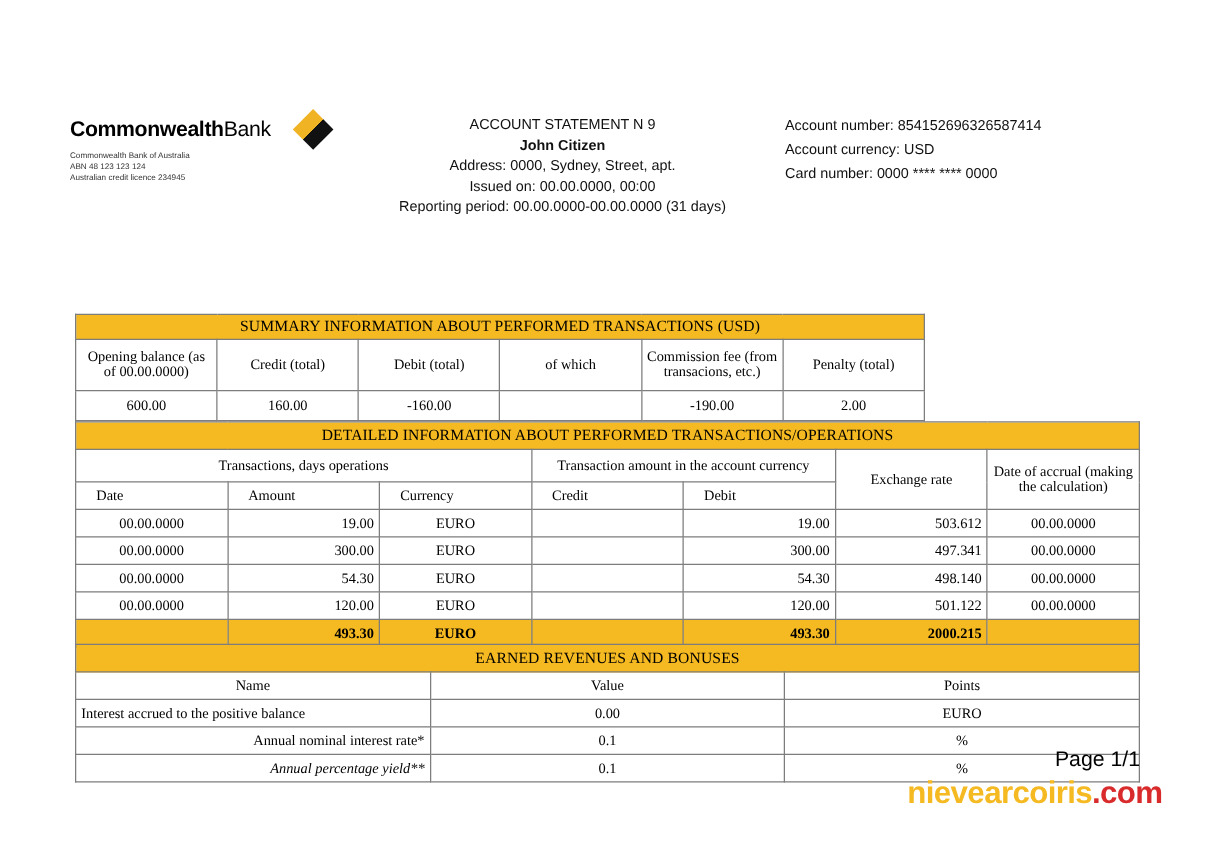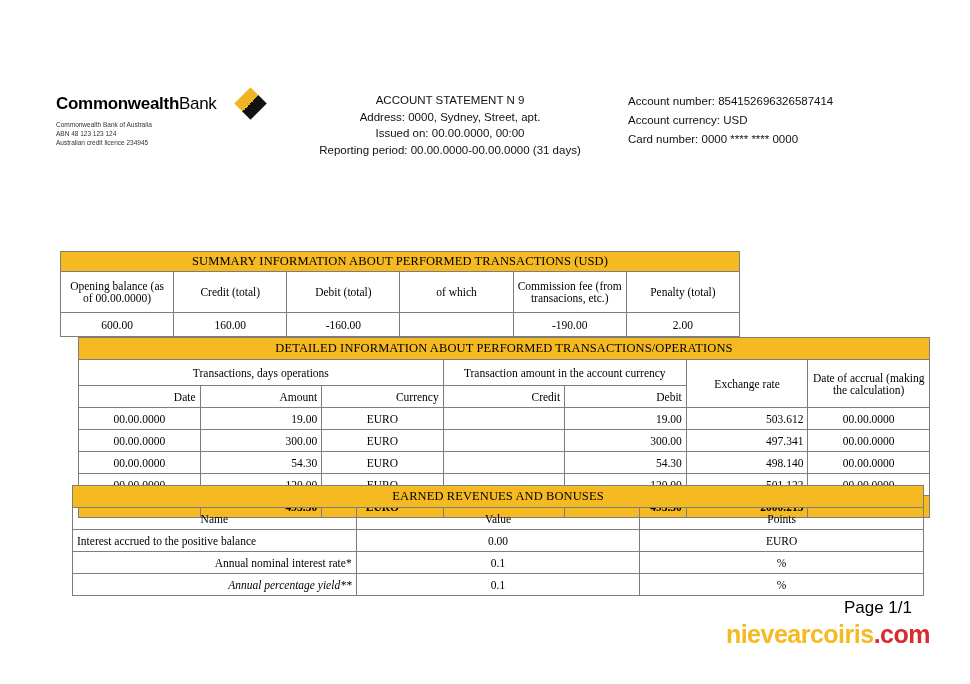--- a/index.html
+++ b/index.html
@@ -107,30 +107,30 @@
     letter-spacing: 0.1px;
   }
   .c { text-align: center; }
   .r { text-align: right; }
   .l { text-align: left; }
 
   .sum-tbl { left: 60px; top: 251px; width: 680px; }
   .sum-tbl .hdr td { height: 36px; text-align: center; }
   .sum-tbl .vals td { height: 19px; text-align: center; }
 
-  .det-tbl { left: 60px; top: 337px; width: 852px; margin-left: 18px; }
+  .det-tbl { left: 60px; top: 337px; width: 852px; }
   .det-tbl td { height: 17px; }
-  .det-tbl .sub td { text-align: right; padding-left: 16px; }
+  .det-tbl .sub td { text-align: left; padding-left: 16px; }
   .det-tbl .totals td {
     background: #f5b921;
     font-weight: bold;
     border-color: #7d7d7d;
   }
 
-  .rev-tbl { left: 60px; top: 485px; width: 852px; margin-left: 12px; }
+  .rev-tbl { left: 60px; top: 515px; width: 852px; }
   .rev-tbl td { height: 17px; }
 
   .page-num {
     position: absolute;
     left: 0;
     top: 598px;
     width: 912px;
     text-align: right;
     font-family: "Liberation Sans", sans-serif;
     font-size: 17px;
@@ -166,20 +166,21 @@
       </div>
       <div class="brand-sub">
         <div>Commonwealth Bank of Australia</div>
         <div>ABN 48 123 123 124</div>
         <div>Australian credit licence 234945</div>
       </div>
     </div>
 
     <div class="center-block">
       <div>ACCOUNT STATEMENT N 9</div>
+      <div class="bold">John Citizen</div>
       <div>Address: 0000, Sydney, Street, apt.</div>
       <div>Issued on: 00.00.0000, 00:00</div>
       <div>Reporting period: 00.00.0000-00.00.0000 (31 days)</div>
     </div>
 
     <div class="right-block">
       <div>Account number: 854152696326587414</div>
       <div>Account currency: USD</div>
       <div>Card number: 0000 **** **** 0000</div>
     </div>

